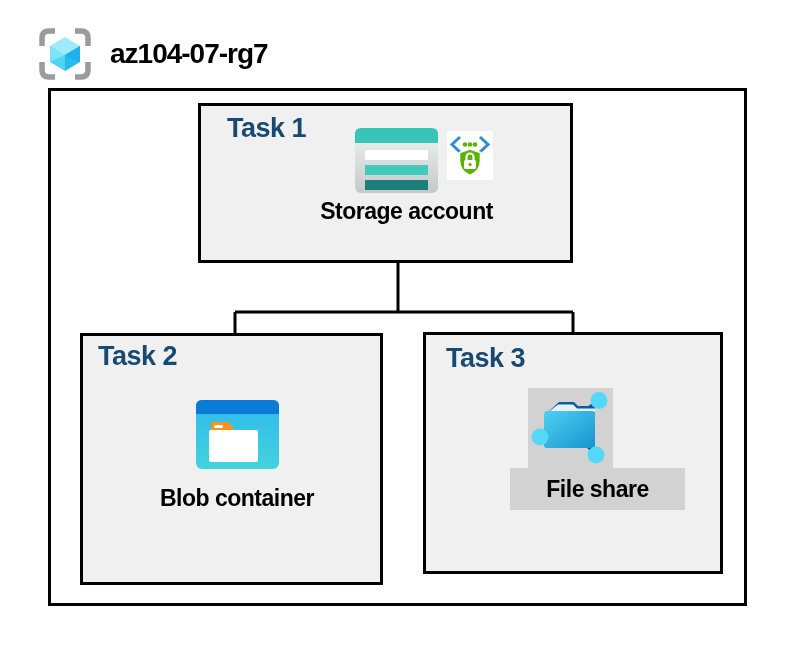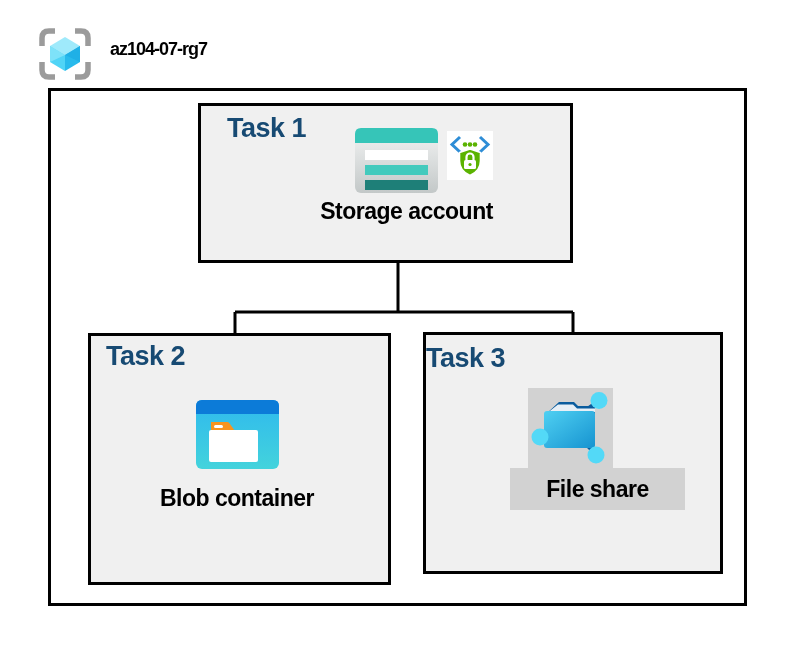--- a/index.html
+++ b/index.html
@@ -10,21 +10,21 @@
     background: var(--background, #fff);
     font-family: "Liberation Sans", "DejaVu Sans", sans-serif;
     overflow: hidden;
   }
   .abs { position: absolute; }
 
   
   #rg-icon { left: 38px; top: 27px; width: 54px; height: 54px; }
   #rg-title {
     left: 110px; top: 40px;
-    font-size: 18px; font-weight: bold; letter-spacing: -1px;
+    font-size: 28px; font-weight: bold; letter-spacing: -1px;
     color: #000; line-height: 1; white-space: nowrap;
   }
 
   
   #outer-box {
     left: 48px; top: 88px; width: 699px; height: 518px;
     box-sizing: border-box;
     border: 3px solid var(--box-border, #000);
     background: #fff;
   }
@@ -32,31 +32,31 @@
   
   #connectors { left: 0; top: 0; width: 788px; height: 647px; pointer-events: none; }
 
   
   .task-box {
     box-sizing: border-box;
     border: 3px solid var(--box-border, #000);
     background: var(--box-fill, #f0f0f0);
   }
   #task1-box { left: 198px; top: 103px; width: 375px; height: 160px; }
-  #task2-box { left: 88px;  top: 333px; width: 303px; height: 252px; }
+  #task2-box { left: 80px;  top: 333px; width: 303px; height: 252px; }
   #task3-box { left: 423px; top: 332px; width: 300px; height: 242px; }
 
   .task-label {
     position: absolute;
     font-size: 27px; font-weight: bold; letter-spacing: -0.5px;
     color: var(--task-label, #174a73); line-height: 1; white-space: nowrap;
   }
   #task1-label { left: 26px; top: 9px; }
   #task2-label { left: 15px; top: 7px; }
-  #task3-label { left: 0; top: 10px; text-align: center; }
+  #task3-label { left: 20px; top: 10px; text-align: center; }
 
   .caption {
     font-size: 23px; font-weight: bold; letter-spacing: -0.5px;
     color: var(--caption-text, #000); line-height: 1;
     text-align: center; white-space: nowrap;
   }
   #storage-caption { left: 198px; top: 200px; width: 417px; }
   #blob-caption    { left: 117px; top: 487px; width: 240px; }
 
   

